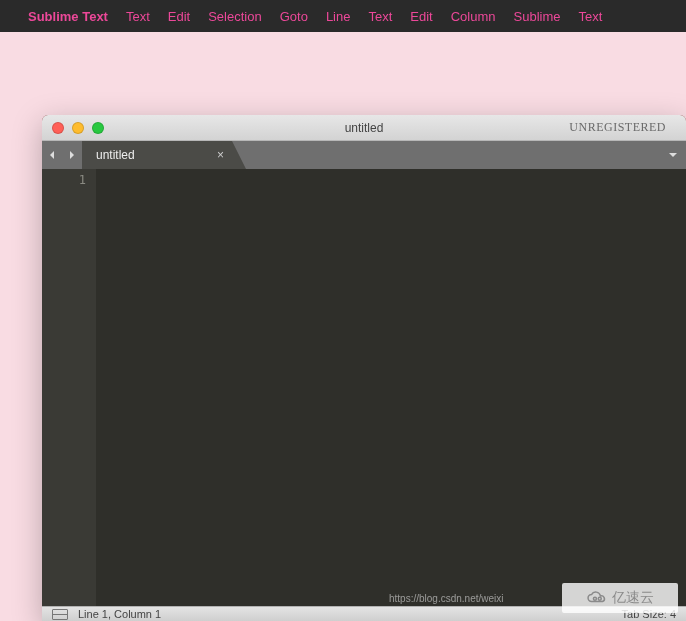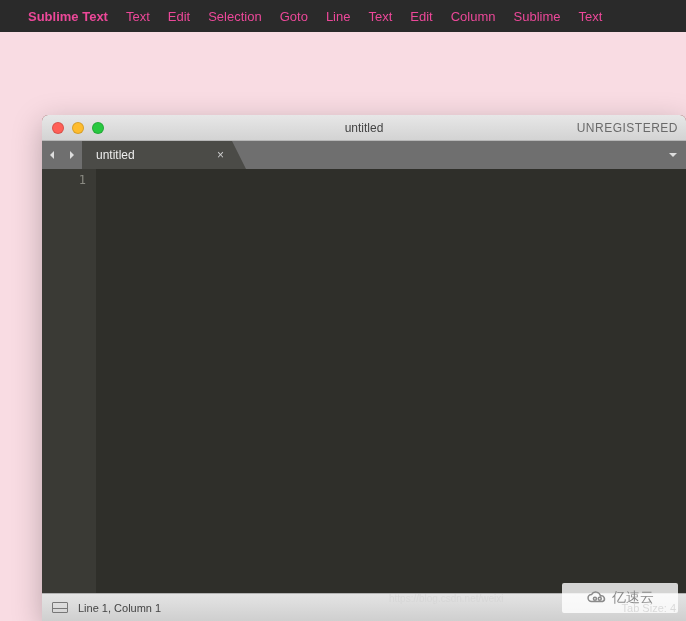--- a/index.html
+++ b/index.html
@@ -62,23 +62,24 @@
   .dot.yellow { background:#febc2e; }
   .dot.green { background:#28c840; }
   .titlebar .wtitle {
     position: absolute;
     left: 50%;
     transform: translateX(-50%);
     color: #444;
   }
   .titlebar .wright {
     margin-left: auto;
-    padding-right: 8px;
+    padding-right: 20px;
     color: #6a6a6a;
     letter-spacing: .5px;
+    font-family: Liberation Serif, serif;
   }
   .tabbar {
     height: 28px;
     background: #6f6f6f;
     display: flex;
     align-items: stretch;
     color: #eee;
     font-size: 12px;
   }
   .tabbar .navbtn {
@@ -133,21 +134,21 @@
   }
   .gutter {
     width: 54px;
     background: #3a3a35;
     color: #8a8a82;
     text-align: right;
     padding: 4px 10px 0 0;
   }
   .code { flex:1; }
   .statusbar {
-    height: 28px;
+    height: 15px;
     background: linear-gradient(#e4e4e4,#cfcfcf);
     border-top: 1px solid #b2b2b2;
     display: flex;
     align-items: center;
     font-size: 11px;
     color: #444;
     padding: 0 10px;
     gap: 10px;
   }
   .statusbar .panel-icon {

